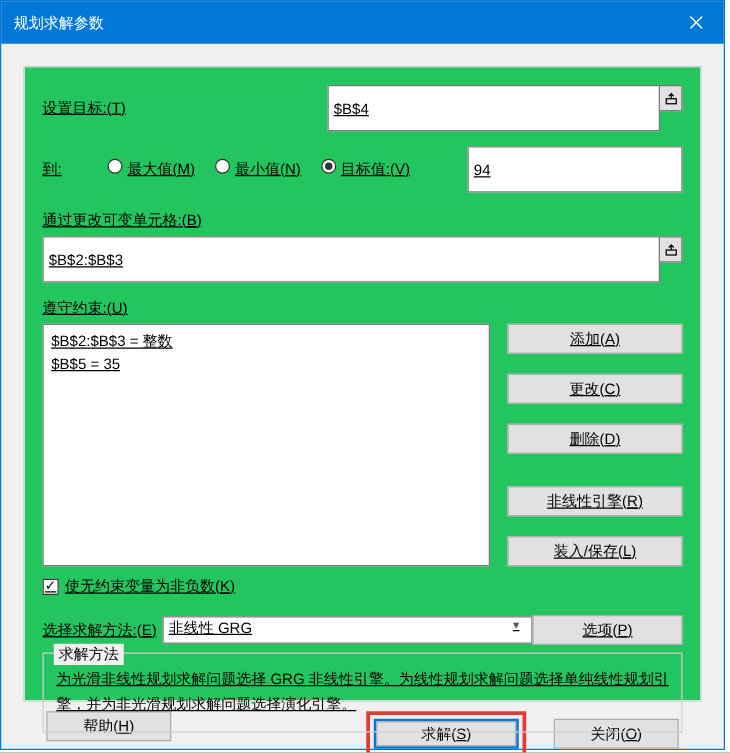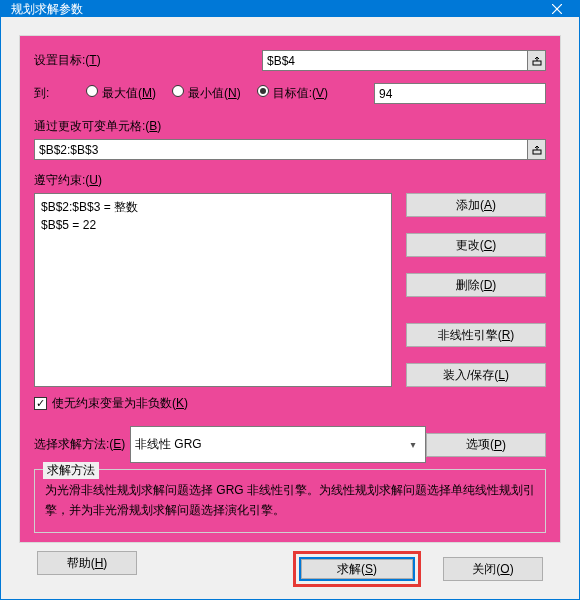--- a/index.html
+++ b/index.html
@@ -13,21 +13,21 @@
     overflow: hidden;
   }
   .dialog {
     width: 580px;
     height: 600px;
     border: 1px solid #0078d7;
     position: relative;
     background: #f0f0f0;
   }
   .titlebar {
-    height: 16px;
+    height: 34px;
     background: #0078d7;
     color: #fff;
     display: flex;
     align-items: center;
     justify-content: space-between;
     padding-left: 10px;
   }
   .titlebar-title { font-size: 12px; }
   .close-btn {
     width: 45px;
@@ -38,36 +38,37 @@
     color: #fff;
     font-size: 13px;
   }
   .close-btn svg { width: 10px; height: 10px; }
   .content {
     padding: 18px 18px 10px 18px;
   }
   .inner {
     border: 1px solid #d9d9d9;
     padding: 14px 14px 0 14px;
-    background: #ec4899;
+    background: #22c55e;
     height: 508px;
     position: relative;
+    text-decoration: underline;
   }
   .row {
     display: flex;
     align-items: center;
     margin-bottom: 12px;
   }
   .lbl-target { width: 228px; }
   .lbl { }
   .underline { text-decoration: underline; }
   .input-box {
     border: 1px solid #7a7a7a;
     background: #fff;
-    height: 21px;
+    height: 37px;
     padding: 0 4px;
     display: flex;
     align-items: center;
     flex: 1;
     text-align: center;
   }
   .input-with-btn {
     display: flex;
     flex: 1;
   }
@@ -137,24 +138,23 @@
   .checkbox {
     width: 13px; height: 13px; border: 1px solid #333; background: #fff;
     margin-right: 5px; display: inline-flex; align-items: center; justify-content: center;
     font-size: 11px; line-height: 1;
   }
   .method-row { display: flex; align-items: center; }
   .method-label { width: 96px; }
   .select {
     border: 1px solid #7a7a7a;
     background: #fff;
-    height: 37px;
+    height: 22px;
     flex: 1;
     display: flex;
-    align-items: center;
     justify-content: space-between;
     padding: 0 4px;
   }
   .select-arrow {
     width: 16px;
     text-align: center;
     color: #555;
     font-size: 10px;
   }
   .method-btn { width: 120px; }
@@ -270,21 +270,21 @@
           </div>
         </div>
       </div>
 
       <div class="section-label">
         <span>遵守约束:(</span><span class="underline">U</span><span>)</span>
       </div>
       <div class="constraints-area">
         <div class="constraints-list">
           <div>$B$2:$B$3 = 整数</div>
-          <div>$B$5 = 22</div>
+          <div>$B$5 = 35</div>
         </div>
         <div class="side-buttons">
           <div class="btn">
             <span>添加(</span>
               <span class="underline">A</span>
               <span>)</span>
           </div>
           <div class="btn">
             <span>更改(</span>
               <span class="underline">C</span>

